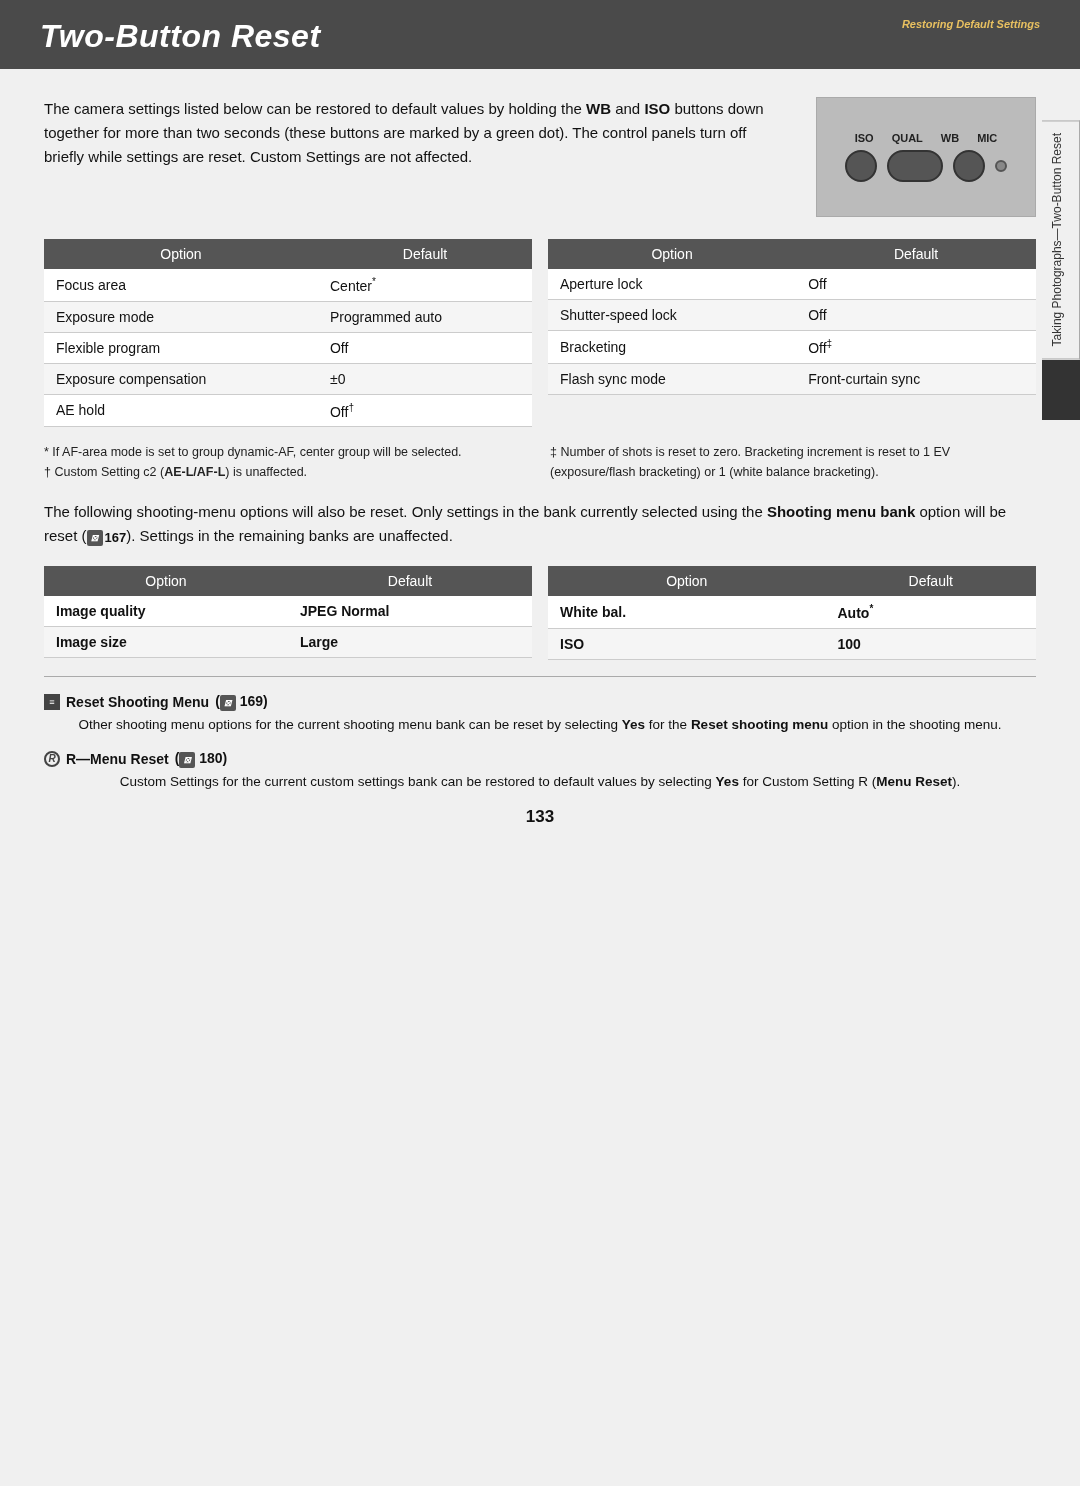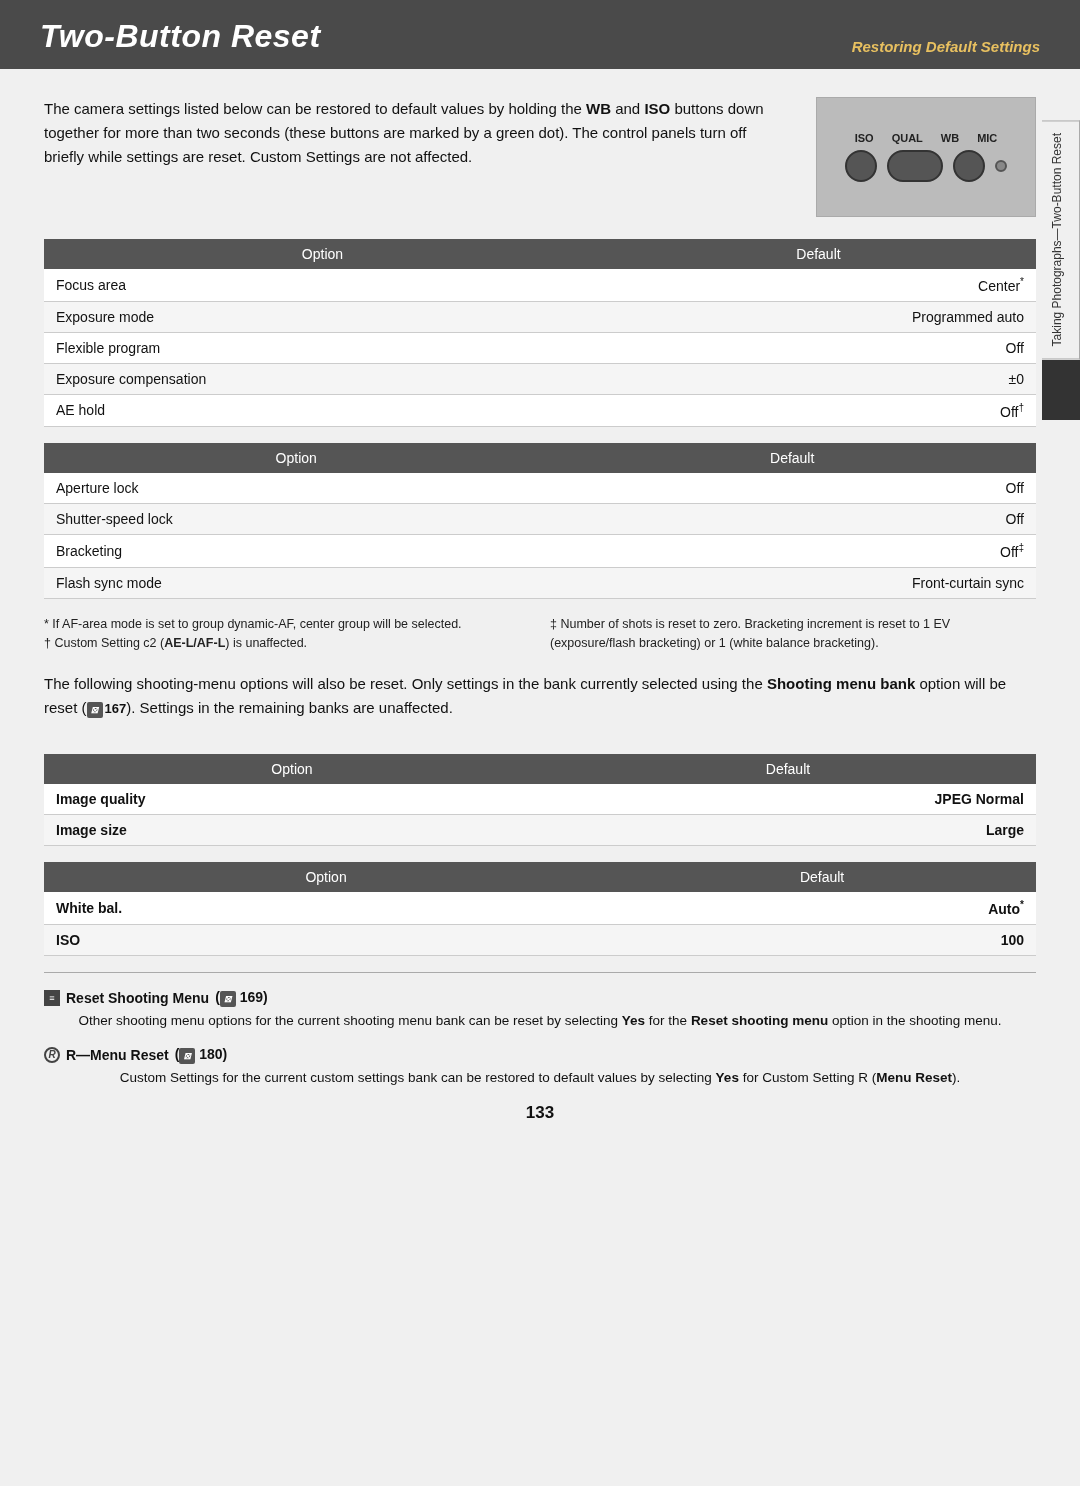--- a/index.html
+++ b/index.html
@@ -18,34 +18,34 @@
       background: #f0f0f0;
       position: relative;
       display: flex;
       flex-direction: column;
     }
     
     .title-bar {
       background: #4a4a4a;
       padding: 18px 40px 14px 40px;
       display: flex;
-      align-items: flex-end;
+      align-items: flex-start;
       justify-content: space-between;
     }
     .title-bar h1 {
       color: white;
       font-size: 32px;
       font-weight: bold;
       font-style: italic;
       letter-spacing: 0.5px;
     }
     .subtitle {
       color: #e8c060;
       font-style: italic;
-      font-size: 15px;
+      font-size: 11px;
       font-weight: bold;
     }
     
     .content {
       padding: 28px 44px 20px 44px;
       flex: 1;
     }
     
     .intro-section {
       display: flex;
@@ -95,21 +95,20 @@
       height: 32px;
       border-radius: 16px;
       background: #555;
       border: 2px solid #333;
     }
     
     .tables-row {
       display: flex;
       gap: 16px;
       margin-bottom: 16px;
-      flex-direction: column;
     }
     .table-wrap {
       flex: 1;
     }
     table {
       width: 100%;
       border-collapse: collapse;
       font-size: 14px;
     }
     table thead tr {
@@ -127,21 +126,21 @@
       margin-top: 28px;
     }
     table tbody tr:nth-child(odd) {
       background: #fff;
     }
     table tbody tr:nth-child(even) {
       background: #f5f5f5;
     }
     table tbody td {
       padding: 7px 12px;
-      text-align: right;
+      text-align: left;
       font-size: 14px;
       color: #111;
     }
     table tbody td:first-child {
       text-align: left;
     }
     
     .bold-row td {
       font-weight: bold;
     }
@@ -161,21 +160,21 @@
       flex: 1;
       font-size: 12.5px;
       line-height: 1.55;
       color: #222;
     }
     
     .mid-paragraph {
       font-size: 15px;
       line-height: 1.6;
       color: #111;
-      margin-bottom: 34px;
+      margin-bottom: 18px;
     }
     
     .page-number {
       text-align: center;
       font-size: 17px;
       font-weight: bold;
       color: #111;
       margin: 10px 0 20px 0;
     }
     

